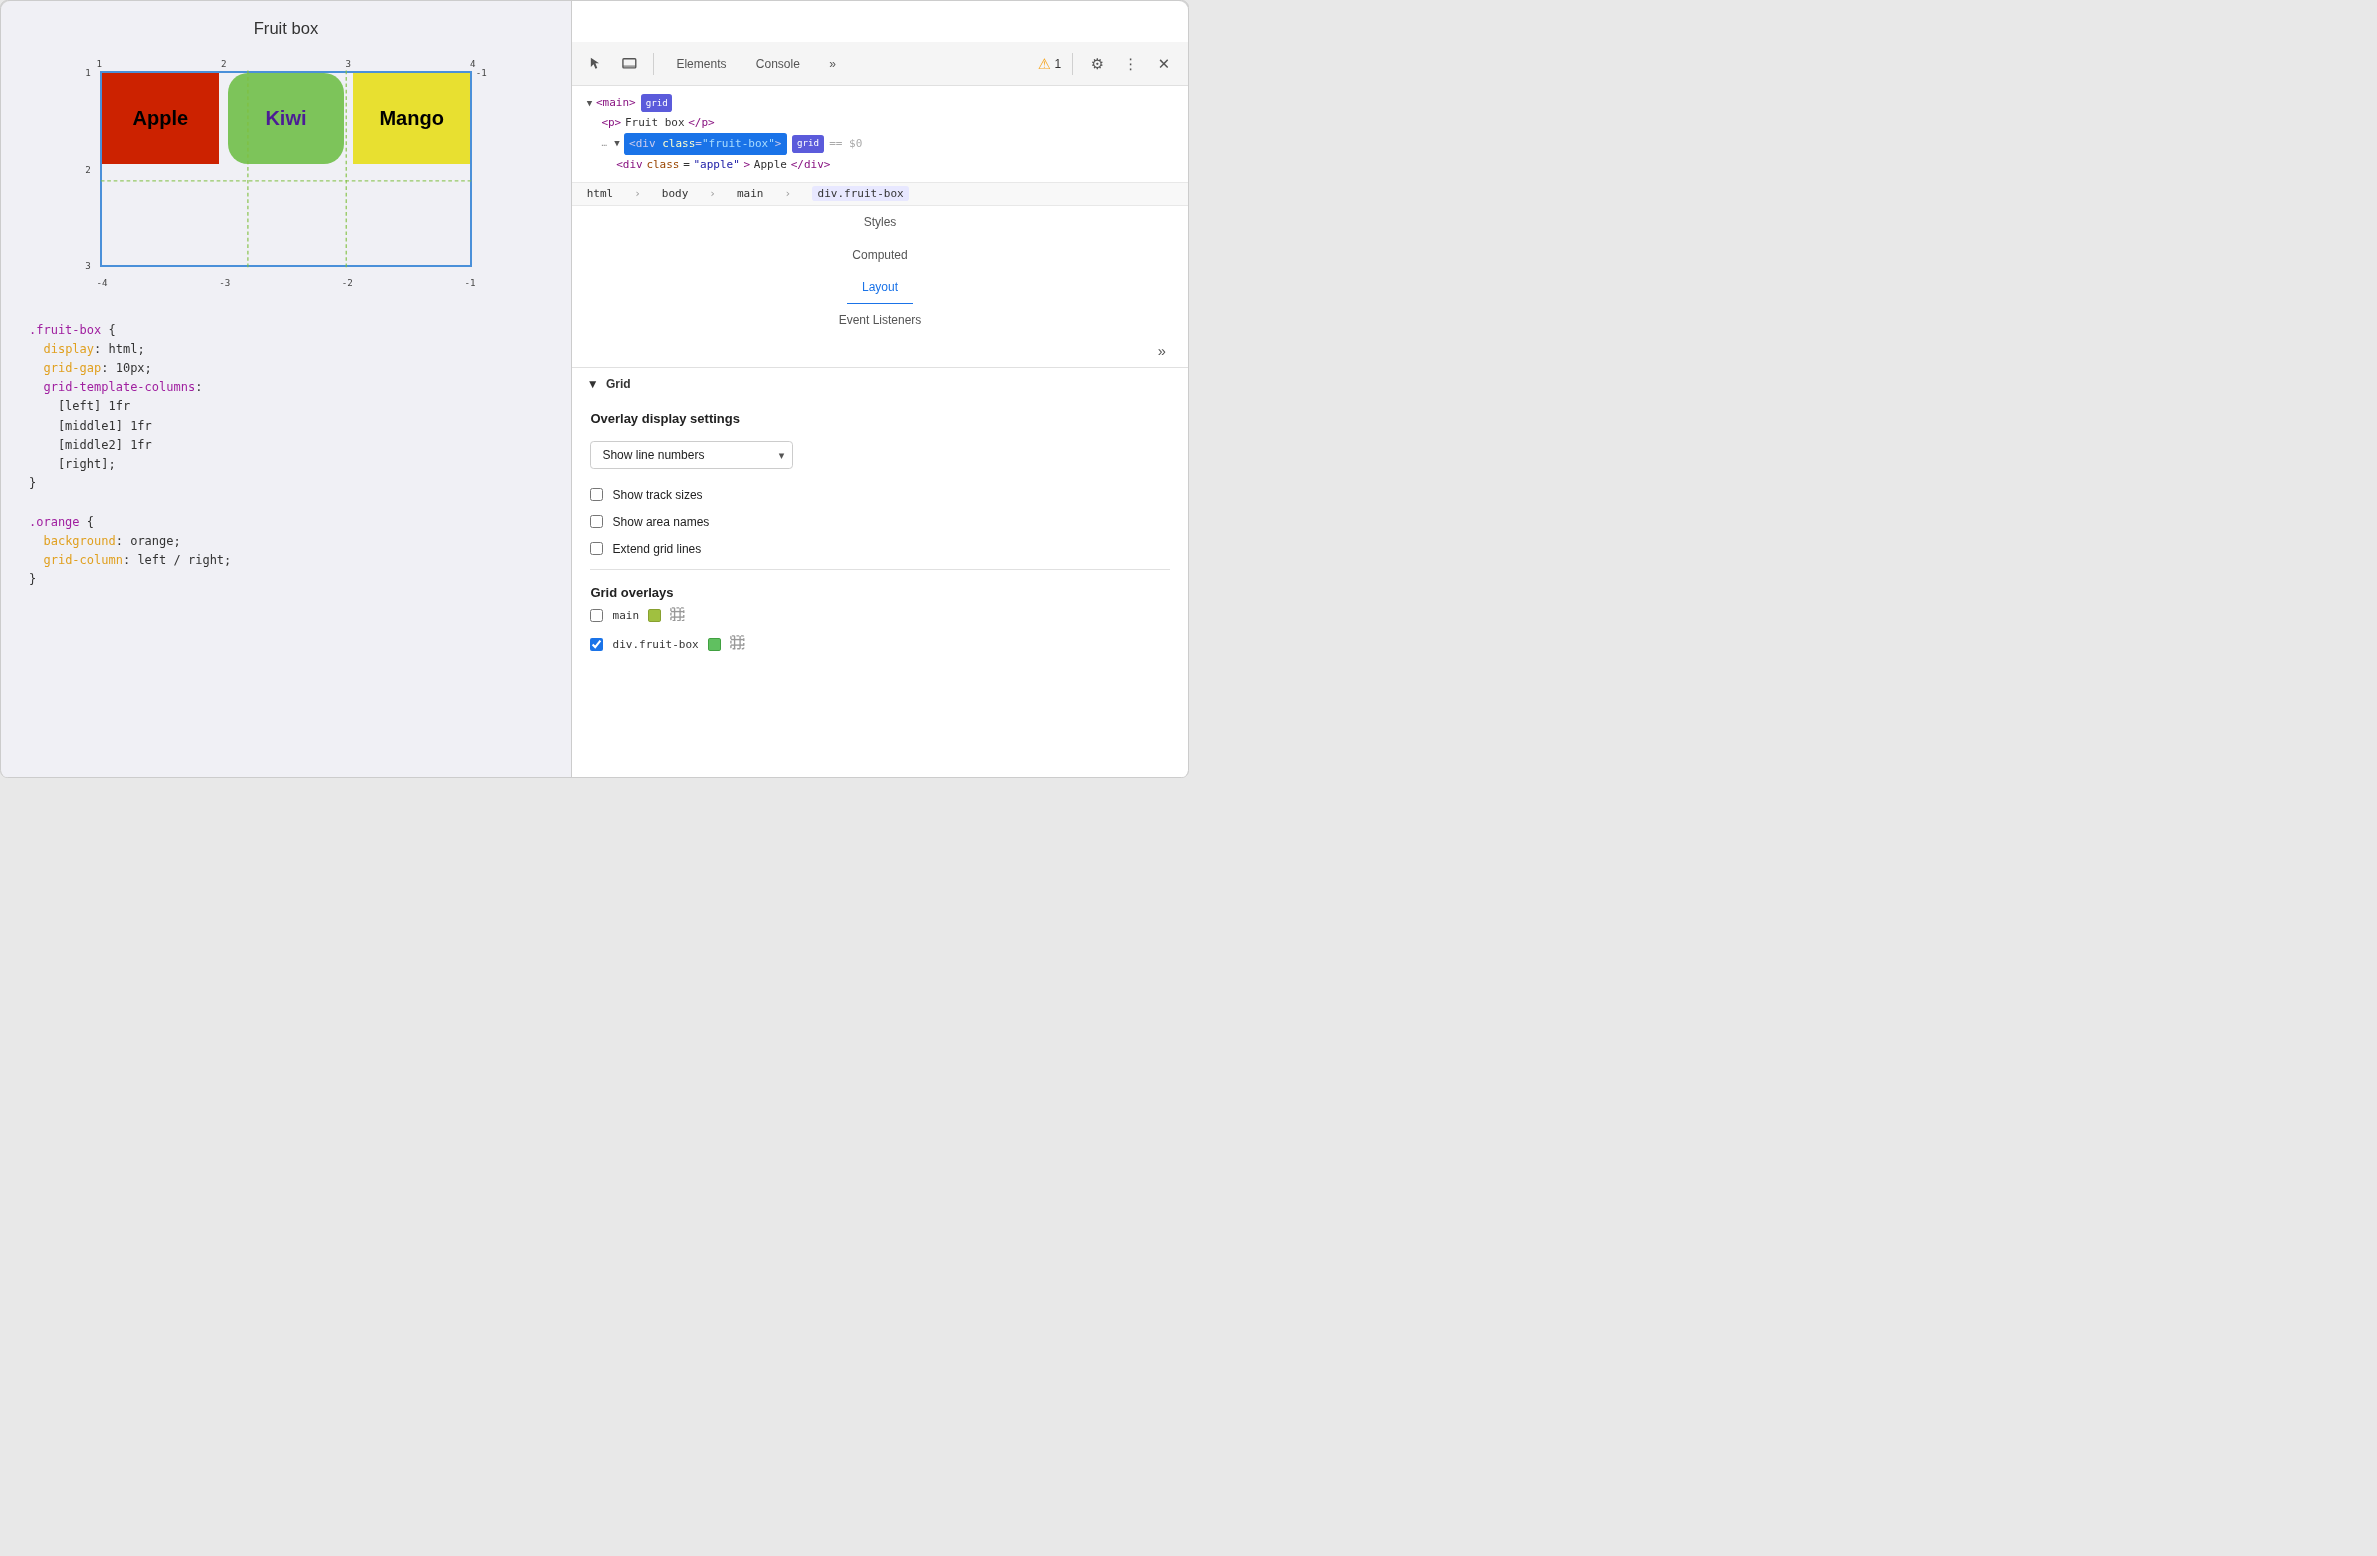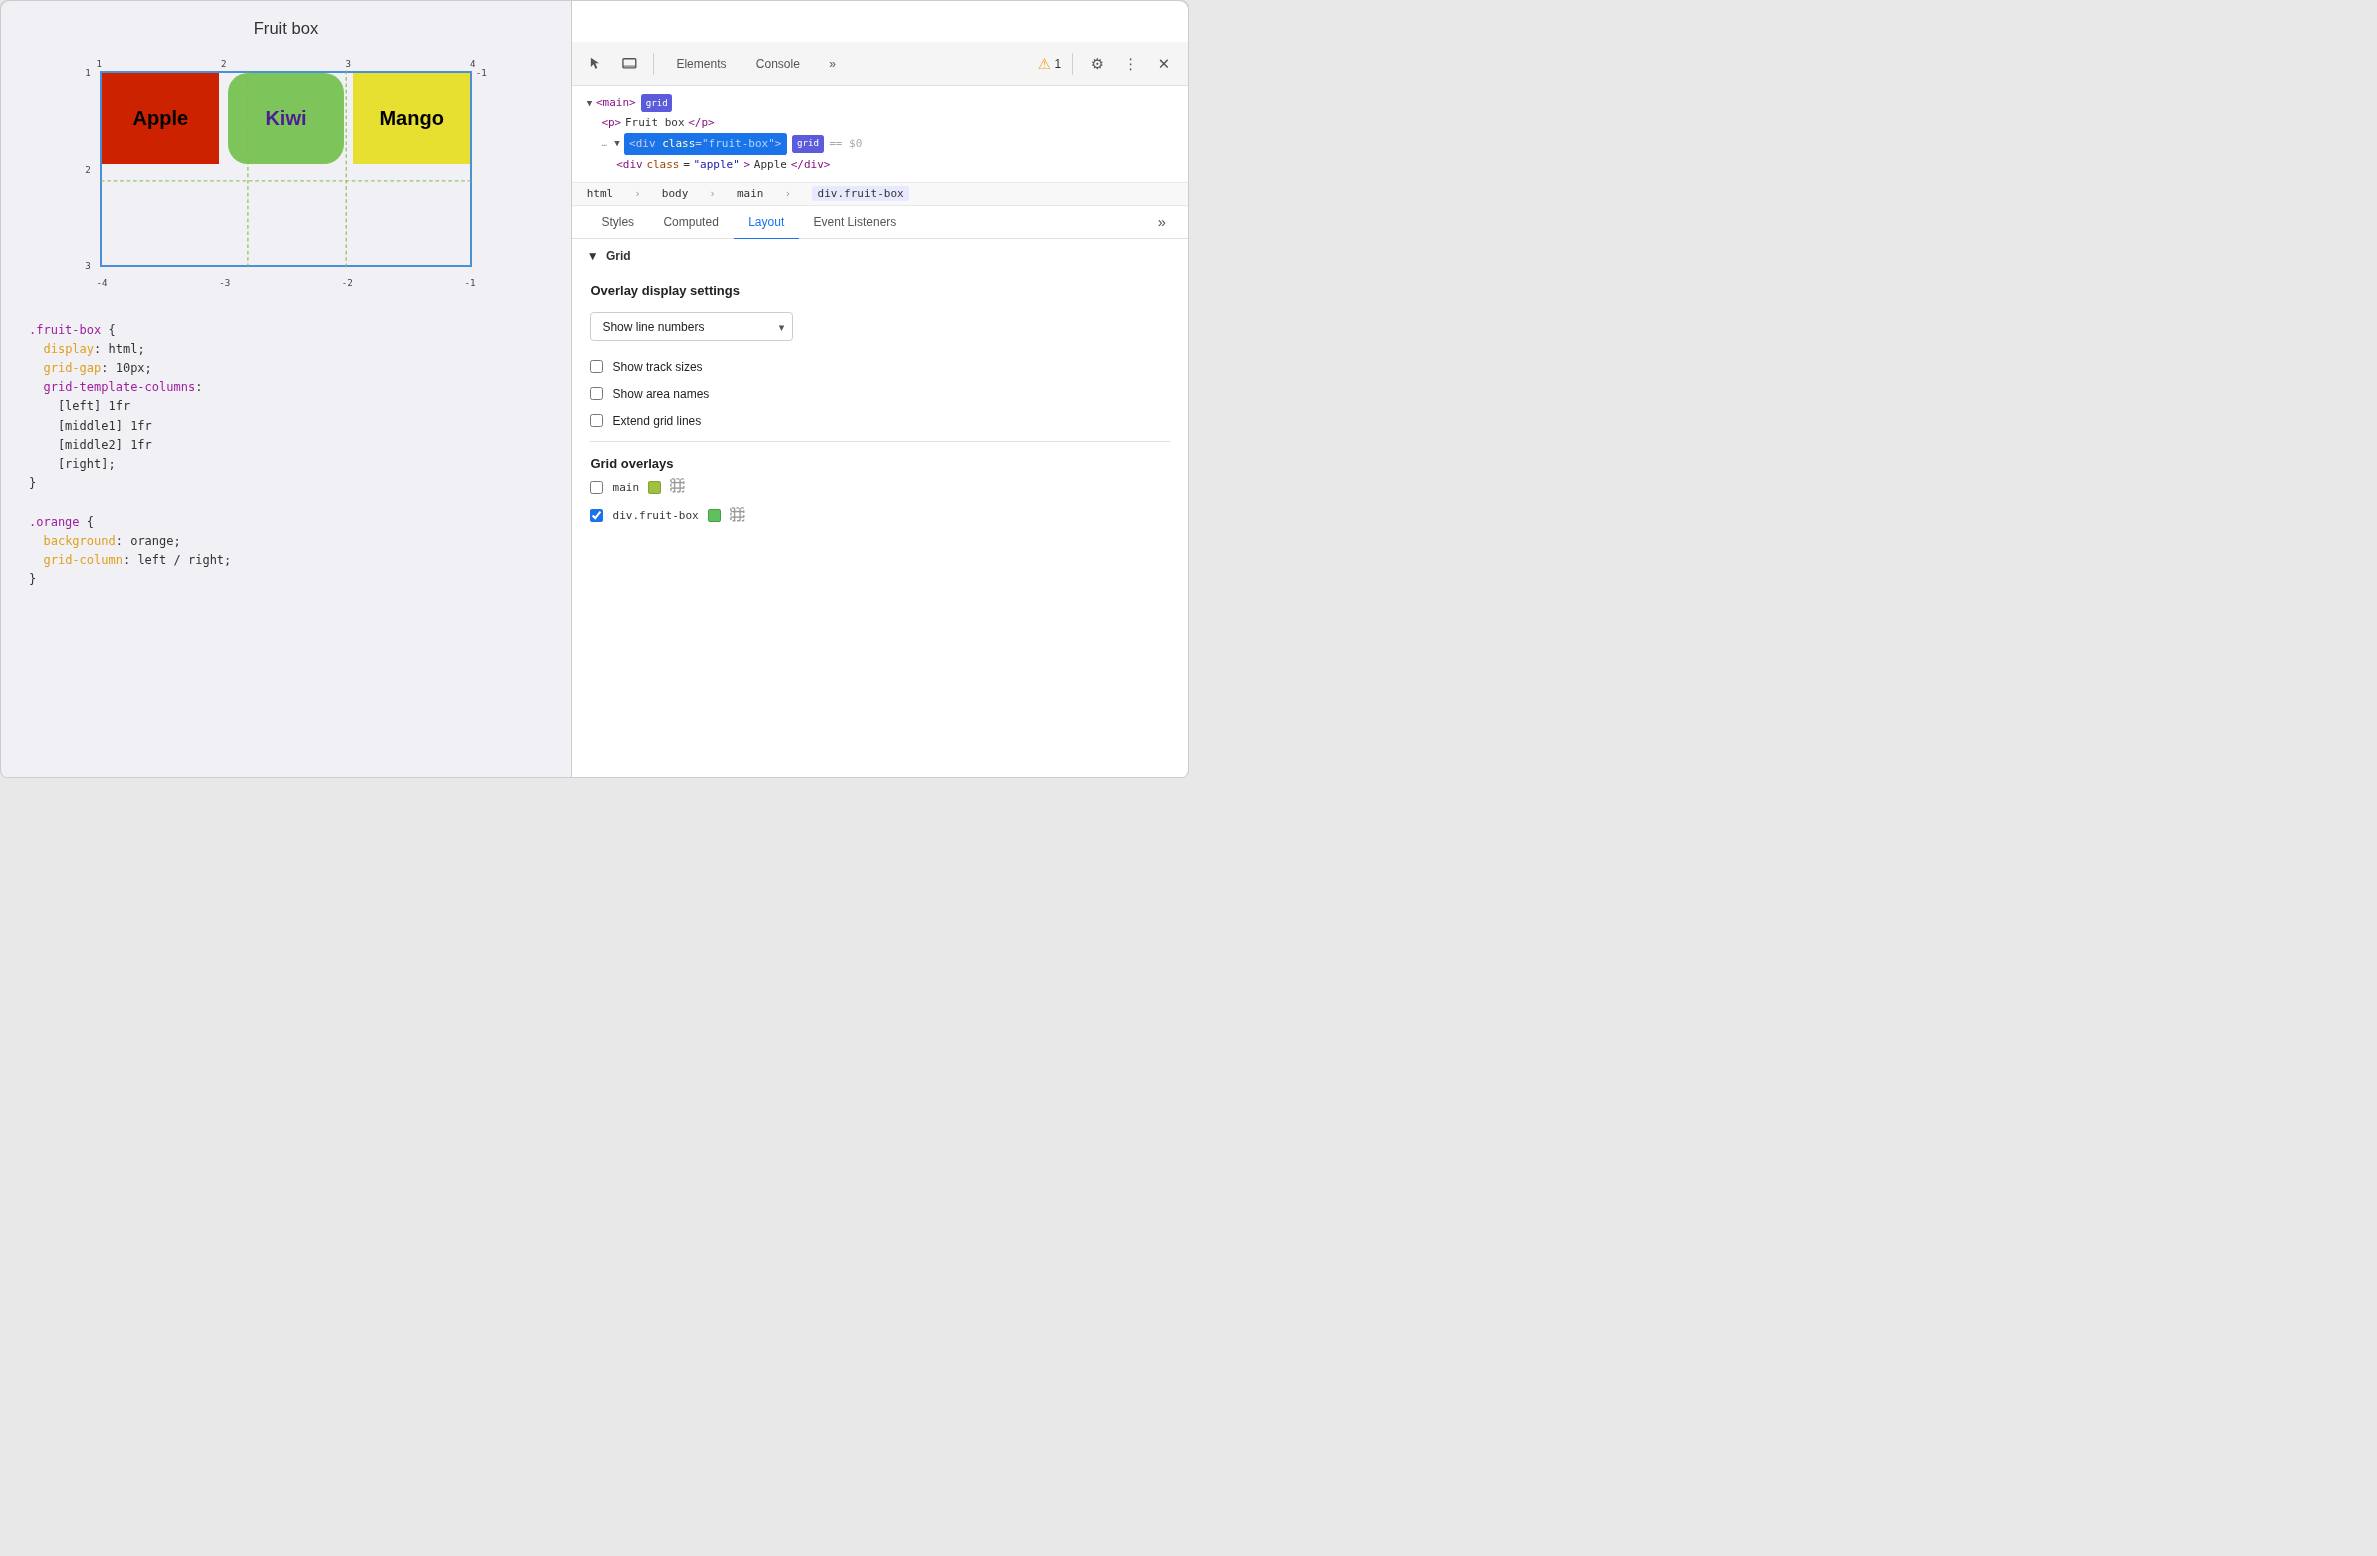--- a/index.html
+++ b/index.html
@@ -192,20 +192,21 @@
       color: #333;
     }
 
     
     .panel-tabs {
       display: flex;
       align-items: center;
       border-bottom: 0.9px solid #e0e0e0;
       padding: 0 14.7px;
       background: #fff;
+      flex-direction: column;
     }
     .panel-tab {
       padding: 9.2px 14.7px;
       font-size: 12px;
       color: #555;
       cursor: pointer;
       border-bottom: 1.8px solid transparent;
       margin-bottom: -0.9px;
     }
     .panel-tab.active {

